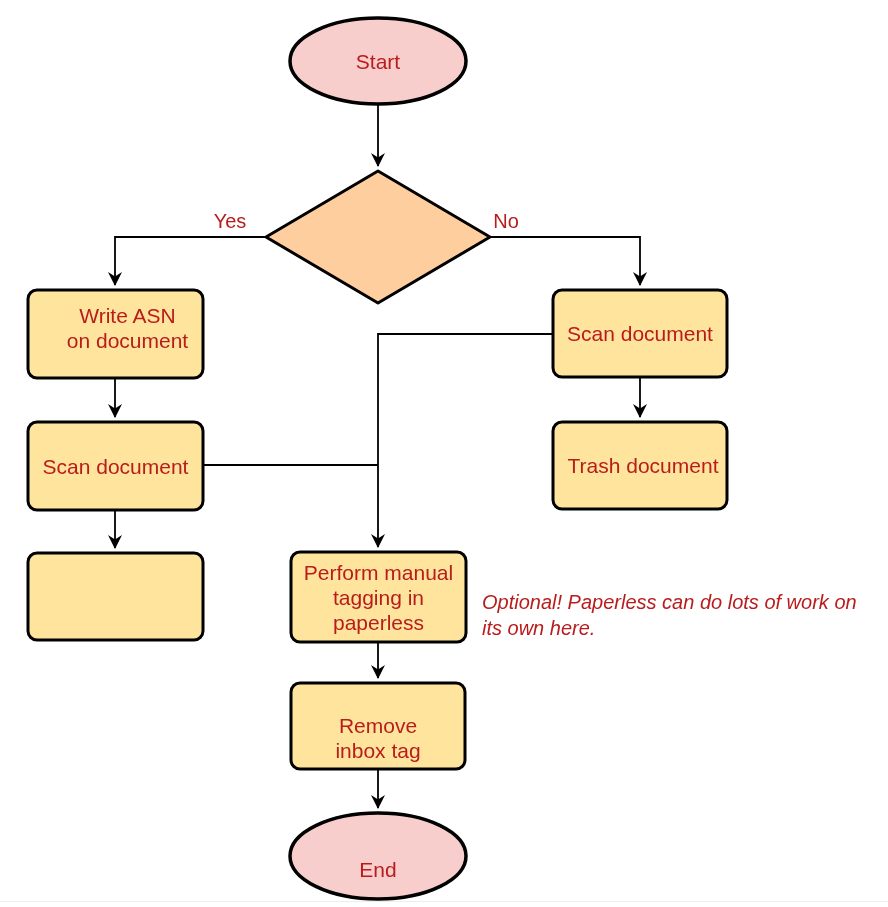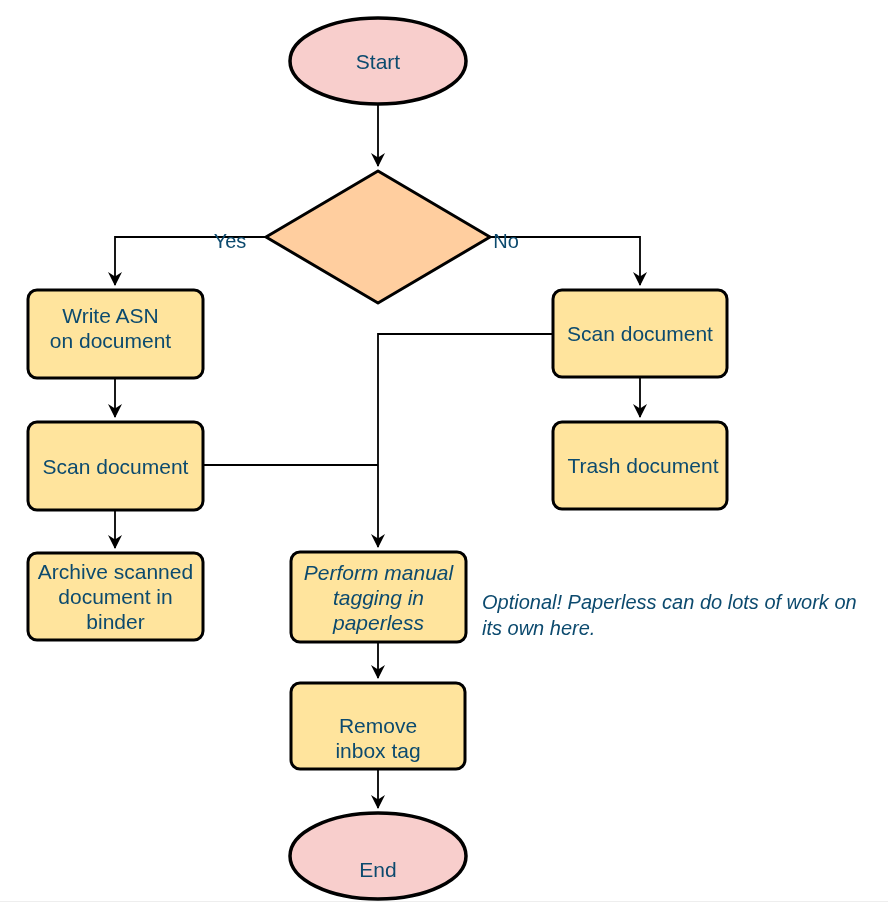--- a/index.html
+++ b/index.html
@@ -6,21 +6,21 @@
     margin: 0;
     padding: 0;
     background: #ffffff;
   }
   .canvas {
     position: relative;
     width: 888px;
     height: 907px;
     background: var(--background, #ffffff);
     font-family: "Liberation Sans", "DejaVu Sans", sans-serif;
-    color: #0c4a6e;
+    color: #b91c1c;
     overflow: hidden;
   }
   svg.diagram-layer {
     position: absolute;
     left: 0;
     top: 0;
   }
   .edge {
     fill: none;
     stroke: var(--stroke, #000000);
@@ -52,21 +52,20 @@
     justify-content: center;
     text-align: center;
     white-space: pre-line;
     font-size: 21px;
     line-height: 25px;
   }
   .edge-label {
     position: absolute;
     font-size: 20px;
     text-align: center;
-    margin-top: 20px;
   }
   .annotation {
     position: absolute;
     left: 482px;
     top: 589px;
     width: 420px;
     font-style: italic;
     font-size: 20px;
     line-height: 26px;
     white-space: pre-line;
@@ -112,34 +111,31 @@
     <rect class="shape process" x="553" y="290" width="174" height="87" rx="9"></rect>
     <rect class="shape process" x="553" y="422" width="174" height="87" rx="9"></rect>
     <rect class="shape process" x="291" y="552" width="175" height="90" rx="9"></rect>
     <rect class="shape process" x="291" y="683" width="174" height="86" rx="9"></rect>
     <ellipse class="shape terminal" cx="378" cy="856" rx="88" ry="43"></ellipse>
   </svg>
 
   <div class="node-label" style="left:290px; top:18px; width:176px; height:86px;">Start</div>
 
 
-  <div class="node-label" style="left:23px; top:290px; width:175px; height:76px;">Write ASN
+  <div class="node-label" style="left:40px; top:290px; width:175px; height:76px;">Write ASN
 on document</div>
 
   <div class="node-label" style="left:28px; top:422px; width:175px; height:88px;">Scan document</div>
 
-  <div class="node-label" style="left:28px; top:553px; width:175px; height:87px;">Archive scanned
-document in
-binder</div>
 
   <div class="node-label" style="left:553px; top:290px; width:174px; height:87px;">Scan document</div>
 
   <div class="node-label" style="left:553px; top:422px; width:180px; height:87px;text-align:right;">Trash document</div>
 
-  <div class="node-label" style="left:291px; top:552px; width:175px; height:90px;font-style:italic;">Perform manual
+  <div class="node-label" style="left:291px; top:552px; width:175px; height:90px;">Perform manual
 tagging in
 paperless</div>
 
   <div class="node-label" style="left:291px; top:683px; width:174px; height:86px;margin-top:12px;">Remove
 inbox tag</div>
 
   <div class="node-label" style="left:290px; top:826px; width:176px; height:87px;">End</div>
 
   <div class="edge-label" style="left:200px; top:210px; width:60px;">Yes</div>
 

